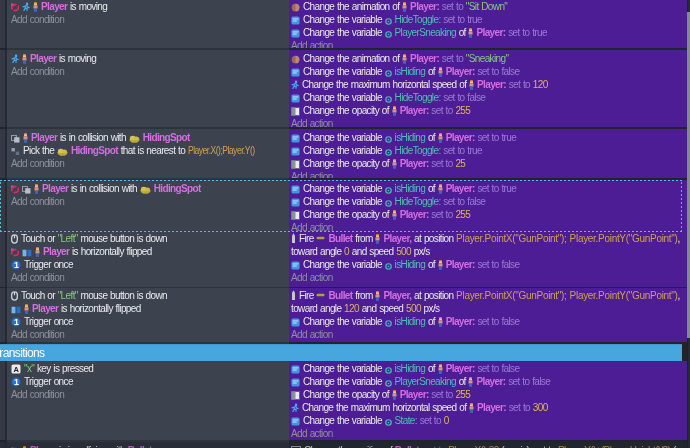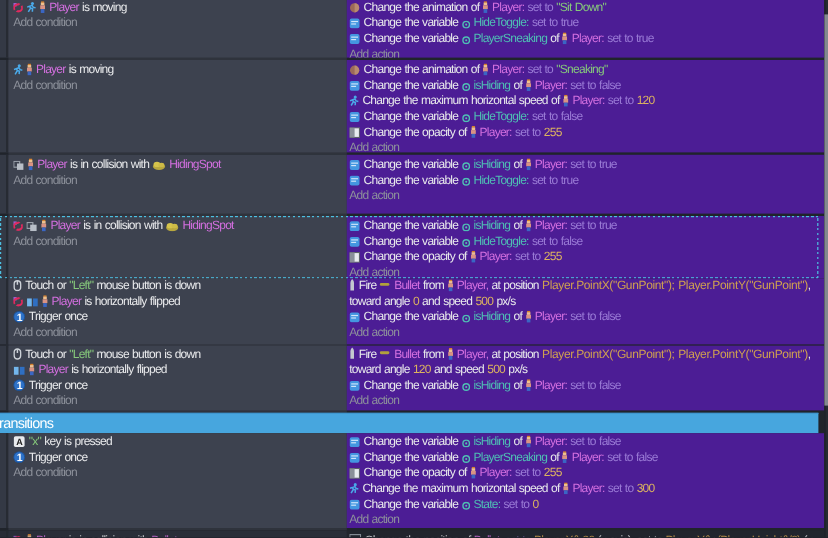--- a/index.html
+++ b/index.html
@@ -4,21 +4,21 @@
 html,body{width:690px;height:448px;overflow:hidden;background:#20242b}
 body{font-family:"Liberation Sans",sans-serif;font-size:10px;letter-spacing:-0.62px;word-spacing:0.55px;line-height:13px;-webkit-font-smoothing:antialiased}
 #sheet{position:relative;width:690px;height:448px}
 .ev{position:absolute;left:0;width:687px;display:flex}
 .gut{width:7px;background:#343945;border-right:2px solid #272b33;flex:none}
 .c{width:282px;background:#3d424f;padding:2px 0 0 4px;flex:none;overflow:hidden;box-shadow:0 2px 0 #2f333c}
 .a{flex:1;background:#4c1d95;padding:2px 0 0 2px;overflow:hidden}
 .ln{height:13px;white-space:nowrap;overflow:hidden}
 .w{color:#e9eaec}
 .g{color:#8d919b}
-.m{color:#d36fdf;font-weight:normal}
+.m{color:#d36fdf;font-weight:bold}
 .t{color:#4fbfb4}
 .p{color:#9a7bd6}
 .y{color:#ddb45f}
 .o{color:#cfa050}
 .gr{color:#86c97b}
 svg{vertical-align:-2px;margin-right:3px}
 .sel::after{content:"";position:absolute;left:0;top:0;right:5px;bottom:0;pointer-events:none;background:repeating-linear-gradient(90deg,#4cc0e2 0 2px,transparent 2px 4px) 0 0/100% 1px no-repeat,repeating-linear-gradient(90deg,#4cc0e2 0 2px,transparent 2px 4px) 0 100%/100% 1px no-repeat,repeating-linear-gradient(0deg,#4cc0e2 0 2px,transparent 2px 4px) 0 0/1px 100% no-repeat,repeating-linear-gradient(0deg,#4cc0e2 0 2px,transparent 2px 4px) 100% 0/1px 100% no-repeat}
 #hdr{position:absolute;left:0;width:682px;top:344px;height:17px;background:#47a6de;border-top:1px solid #3f97cf;color:#fff;font-size:12px;line-height:16px;overflow:hidden}
 #hdr span{margin-left:-7px}
 #r5 .c,#r5 .a{padding-top:0}
@@ -159,20 +159,28 @@
           </svg><svg width="5" height="10" viewBox="0 0 5 10">
             <rect x="1.2" y="0" width="2.6" height="1.4" fill="#d8822a"></rect>
             <rect x="1" y="1.2" width="3" height="2.2" fill="#eec08e"></rect>
             <rect x="0.5" y="3.4" width="4" height="3.2" fill="#d99384"></rect>
             <rect x="1" y="6.6" width="3" height="3.2" fill="#3a66c4"></rect>
           </svg><span class="m">Player</span><span class="w"> is in collision with </span><svg width="11" height="8" viewBox="0 0 13 9">
             <ellipse cx="6.5" cy="5.5" rx="6" ry="3.4" fill="#b9a83e"></ellipse>
             <ellipse cx="4.5" cy="3.4" rx="3.4" ry="2.6" fill="#d6c44c"></ellipse>
             <ellipse cx="8.8" cy="3.8" rx="3" ry="2.2" fill="#cdbb46"></ellipse>
           </svg><span class="m">HidingSpot</span></div>
+    <div class="ln"><svg width="9" height="9" viewBox="0 0 9 9">
+            <rect x="0.5" y="1" width="3.4" height="3.4" fill="#8ea0b5"></rect>
+            <rect x="4.8" y="4.6" width="3.4" height="3.4" fill="#5f7288"></rect>
+          </svg><span class="w">Pick the </span><svg width="11" height="8" viewBox="0 0 13 9">
+            <ellipse cx="6.5" cy="5.5" rx="6" ry="3.4" fill="#b9a83e"></ellipse>
+            <ellipse cx="4.5" cy="3.4" rx="3.4" ry="2.6" fill="#d6c44c"></ellipse>
+            <ellipse cx="8.8" cy="3.8" rx="3" ry="2.2" fill="#cdbb46"></ellipse>
+          </svg><span class="m">HidingSpot</span><span class="w"> that is nearest to </span><span class="o" style="display:inline-block;transform:scaleX(0.86);transform-origin:0 50%">Player.X();Player.Y()</span></div>
     <div class="ln g">Add condition</div>
   </div>
   <div class="a">
     <div class="ln"><svg width="9" height="9" viewBox="0 0 11 11">
             <rect x="0.5" y="0.5" width="10" height="10" rx="2" fill="#4496e0"></rect>
             <rect x="2" y="3" width="7" height="1.2" fill="#cfe6fa"></rect>
             <rect x="2" y="5.5" width="5" height="1.2" fill="#cfe6fa"></rect>
           </svg><span class="w">Change the variable </span><svg width="7" height="7" viewBox="0 0 9 9">
             <circle cx="4.5" cy="4.5" r="3.5" stroke="#4fbfb4" stroke-width="1.5" fill="none"></circle>
             <circle cx="4.5" cy="4.5" r="1.1" fill="#4fbfb4"></circle>
@@ -183,20 +191,29 @@
             <rect x="1" y="6.6" width="3" height="3.2" fill="#3a66c4"></rect>
           </svg><span class="m">Player:</span><span class="p"> set to true</span></div>
     <div class="ln"><svg width="9" height="9" viewBox="0 0 11 11">
             <rect x="0.5" y="0.5" width="10" height="10" rx="2" fill="#4496e0"></rect>
             <rect x="2" y="3" width="7" height="1.2" fill="#cfe6fa"></rect>
             <rect x="2" y="5.5" width="5" height="1.2" fill="#cfe6fa"></rect>
           </svg><span class="w">Change the variable </span><svg width="7" height="7" viewBox="0 0 9 9">
             <circle cx="4.5" cy="4.5" r="3.5" stroke="#4fbfb4" stroke-width="1.5" fill="none"></circle>
             <circle cx="4.5" cy="4.5" r="1.1" fill="#4fbfb4"></circle>
           </svg><span class="t">HideToggle:</span><span class="p"> set to true</span></div>
+    <div class="ln"><svg width="9" height="9" viewBox="0 0 10 10">
+            <rect x="0.5" y="0.5" width="9" height="9" fill="#e8ecef" stroke="#5a5f68" stroke-width="1"></rect>
+            <rect x="0.5" y="0.5" width="4.5" height="9" fill="#8a9099"></rect>
+          </svg><span class="w">Change the opacity of </span><svg width="5" height="10" viewBox="0 0 5 10">
+            <rect x="1.2" y="0" width="2.6" height="1.4" fill="#d8822a"></rect>
+            <rect x="1" y="1.2" width="3" height="2.2" fill="#eec08e"></rect>
+            <rect x="0.5" y="3.4" width="4" height="3.2" fill="#d99384"></rect>
+            <rect x="1" y="6.6" width="3" height="3.2" fill="#3a66c4"></rect>
+          </svg><span class="m">Player:</span><span class="p"> set to </span><span class="y">25</span></div>
     <div class="ln g">Add action</div>
   </div>
 </div>
 
 <div class="ev sel" style="top:180px;height:52px">
   <div class="gut"></div>
   <div class="c">
     <div class="ln"><svg width="8" height="9" viewBox="0 0 10 10">
             <rect x="0" y="0" width="3.6" height="3.6" fill="#9a5fd0"></rect>
             <path d="M1.6 7.2 A3.4 3.4 0 0 1 5.2 1.8" stroke="#e02a5f" stroke-width="2.1" fill="none"></path>

